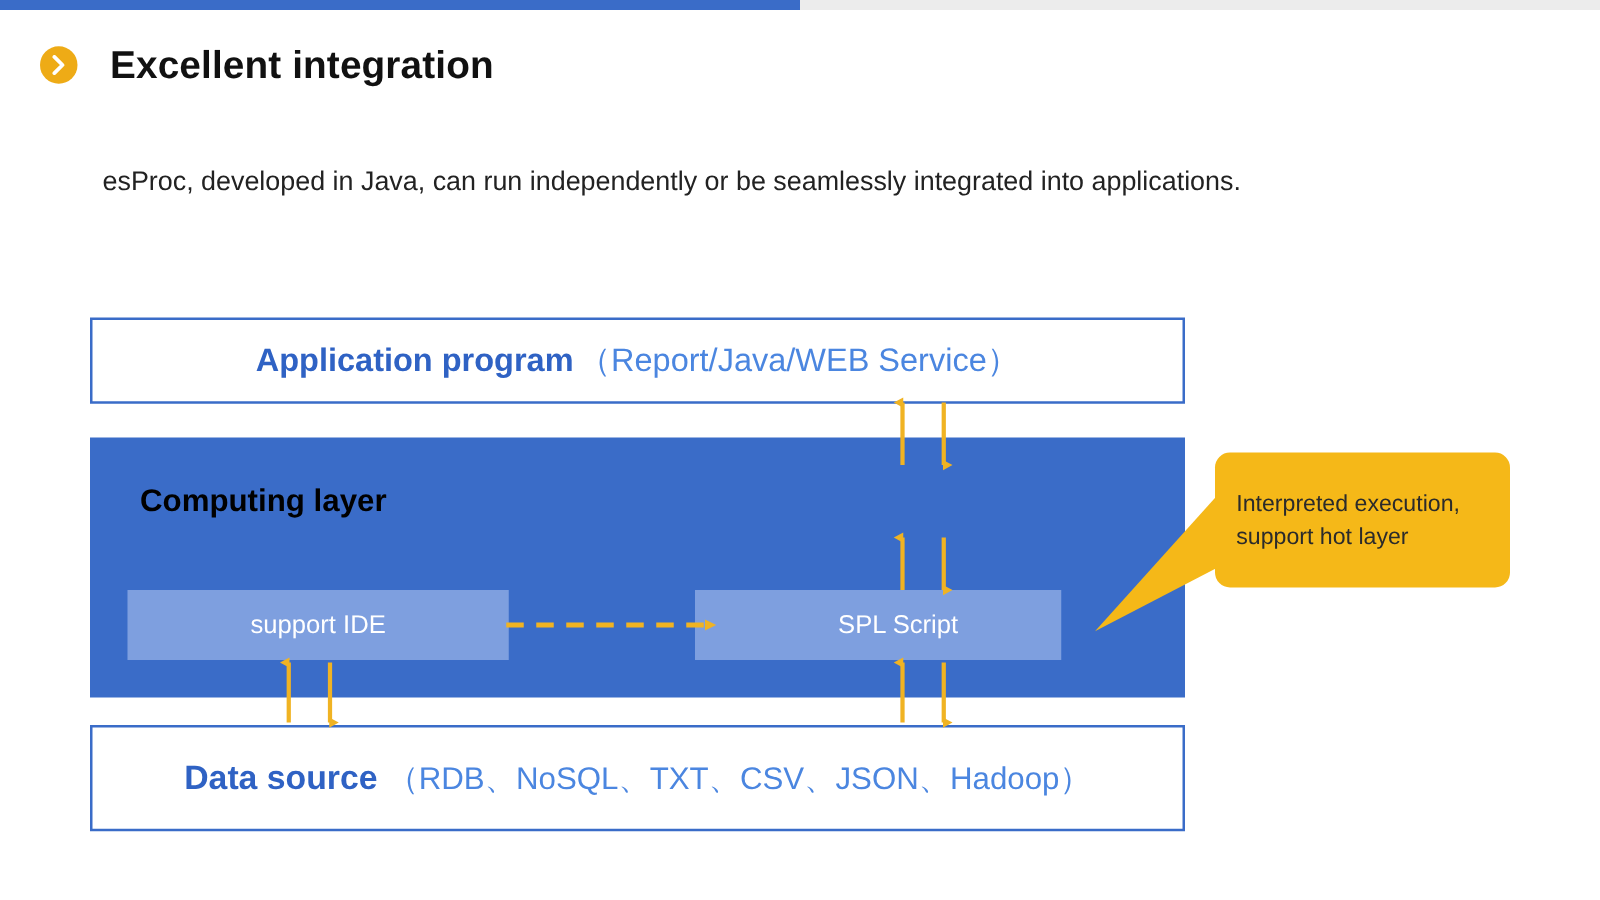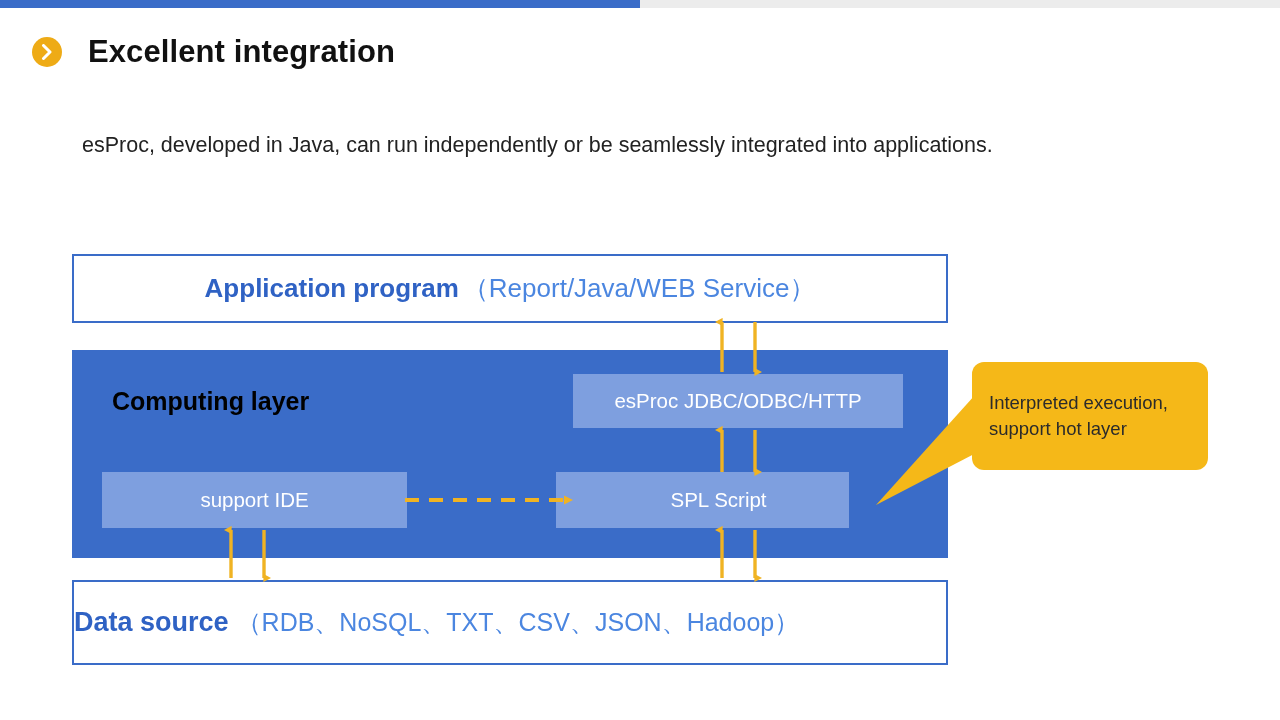--- a/index.html
+++ b/index.html
@@ -57,21 +57,21 @@
   }
   #jdbc-box { left:501px; top:24px; width:330px; height:54px; }
   #spl-box  { left:484px; top:122px; width:293px; height:56px;padding-left:32px; }
   #ide-box  { left:30px;  top:122px; width:305px; height:56px; }
   .inner-box span { font-size:20.5px; color:#ffffff; white-space:nowrap; }
 
   
   #data-box {
     position:absolute; left:72px; top:580px; width:876px; height:85px;
     border:2.5px solid #3a6cc8; background:#ffffff;
-    display:flex; align-items:center; justify-content:flex-start;
+    display:flex; align-items:center; justify-content:center;
   }
   #data-box-title { font-size:27px; font-weight:bold; color:#2f62c4; white-space:nowrap; }
   #data-box-sub { font-size:25px; color:#4b86e0; white-space:nowrap; margin-left:8px; }
 
   
   #arrows { position:absolute; left:0; top:0; width:1280px; height:720px; pointer-events:none; }
 
   
   #callout {
     position:absolute; left:972px; top:362px; width:236px; height:108px;
@@ -102,23 +102,20 @@
 <p id="paragraph">esProc, developed in Java, can run independently or be seamlessly integrated into applications.</p>
 
 <div id="app-box">
   <span id="app-box-title">Application program</span>
   <span id="app-box-sub">（Report/Java/WEB Service）</span>
 </div>
 
 <div id="computing-layer">
   <div id="computing-layer-label">Computing layer</div>
 
-  <div class="inner-box" id="jdbc-box">
-    <span>esProc JDBC/ODBC/HTTP</span>
-  </div>
 
   <div class="inner-box" id="spl-box">
     <span>SPL Script</span>
   </div>
 
   <div class="inner-box" id="ide-box">
     <span>support IDE</span>
   </div>
 </div>
 

